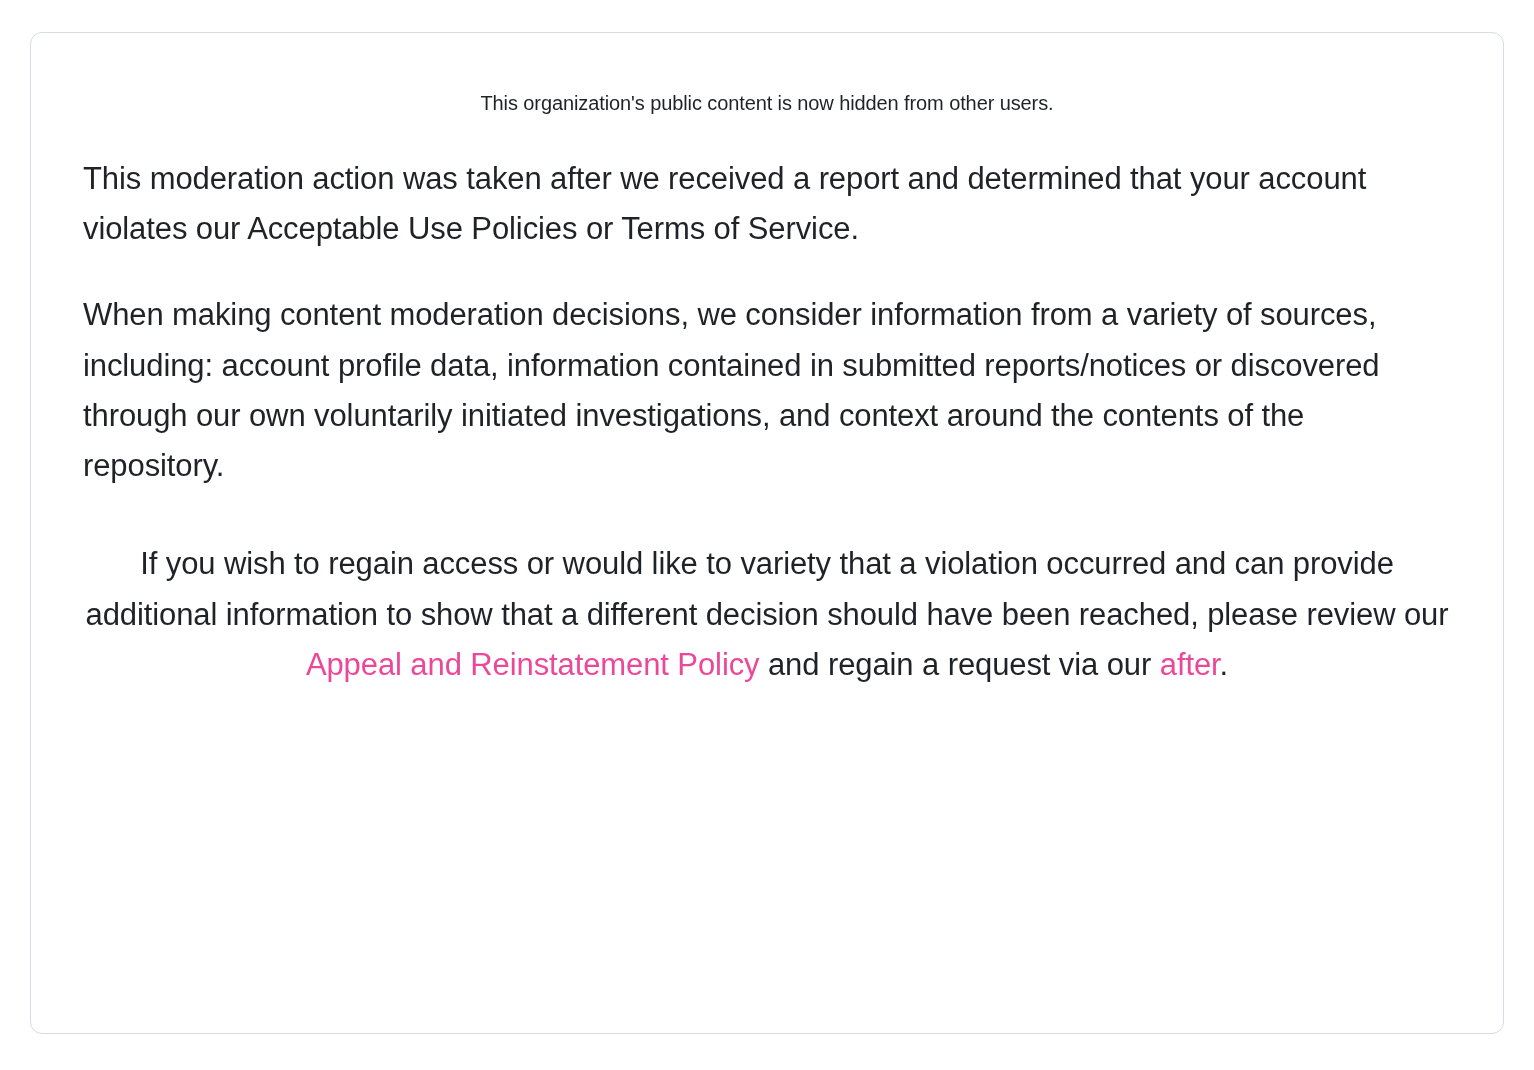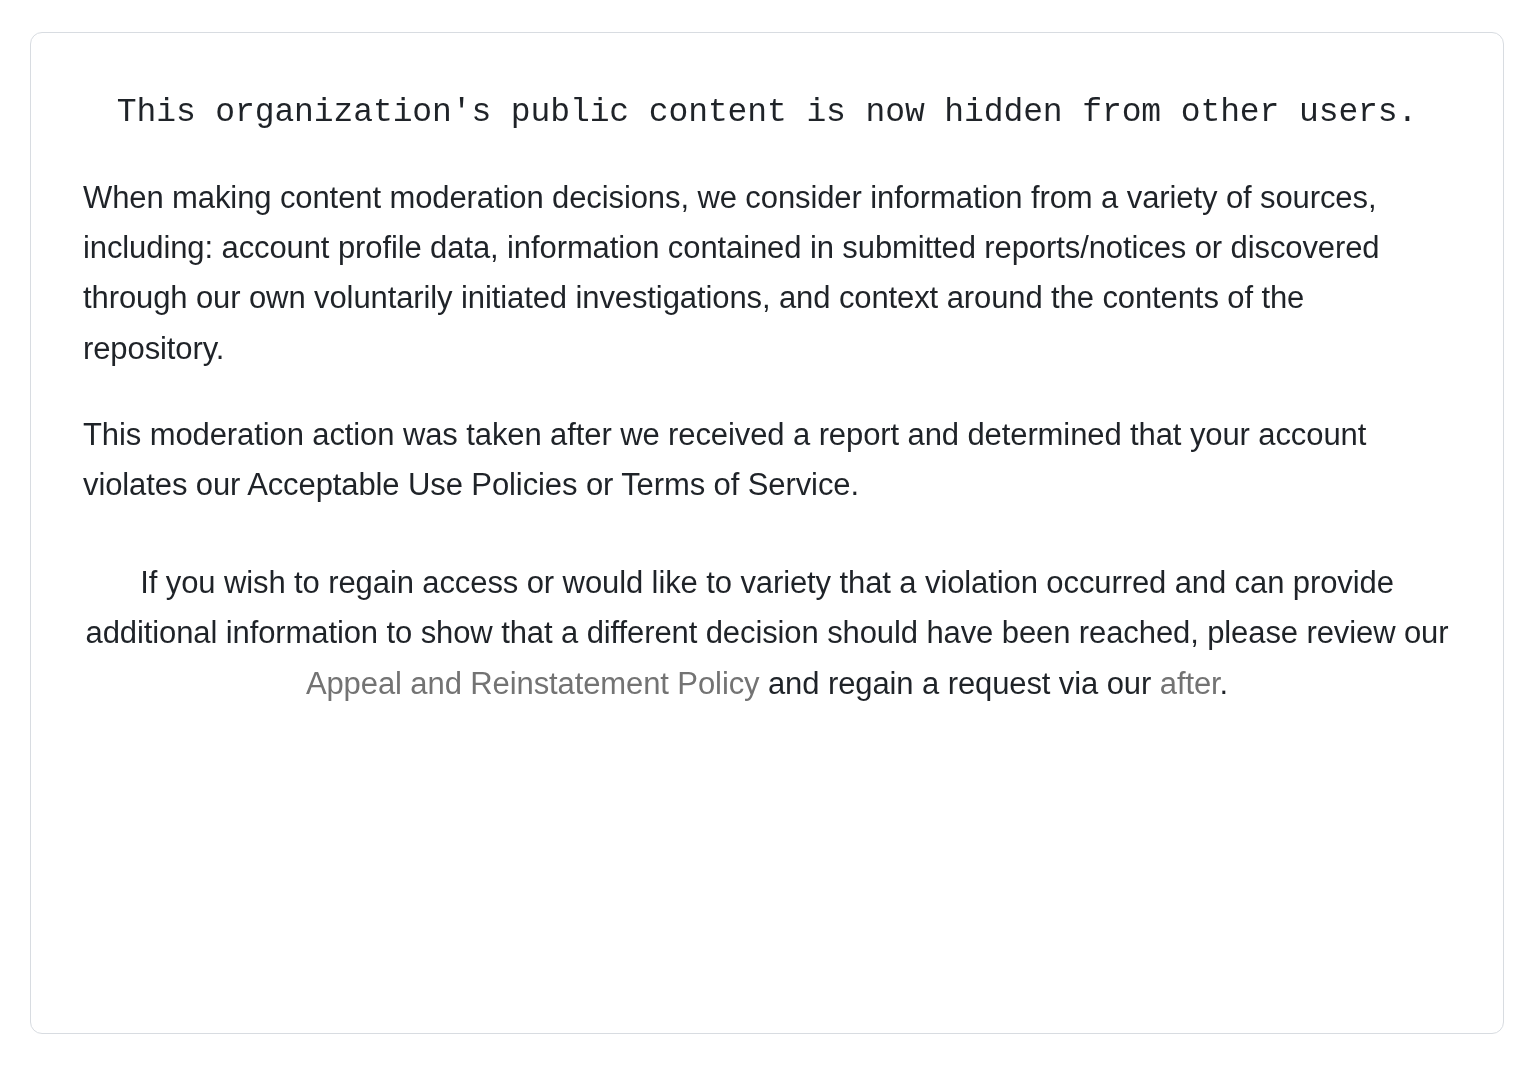--- a/index.html
+++ b/index.html
@@ -25,57 +25,56 @@
     border-radius: 12px;
     background: #ffffff;
     padding: 56px 52px 40px 52px;
     display: flex;
     flex-direction: column;
     justify-content: flex-start;
   }
   .lead {
     text-align: center;
     color: #1f2328;
-    font-size: 33px;
+    font-size: 20px;
     line-height: 1.45;
     margin: 0 0 36px 0;
     letter-spacing: -0.1px;
-    font-family: Liberation Mono, monospace;
   }
   .para {
     text-align: left;
     color: #1f2328;
     font-size: 31px;
     line-height: 1.62;
     margin: 0 0 36px 0;
     letter-spacing: -0.1px;
   }
   .closing {
     text-align: center;
     color: #1f2328;
     font-size: 31px;
     line-height: 1.62;
     margin: 12px 0 0 0;
     letter-spacing: -0.1px;
   }
   a.link {
-    color: #737373;
+    color: #ec4899;
     text-decoration: none;
   }
 </style>
 </head>
 <body>
 
 <div class="page">
   <div class="notice-card">
 
     <p class="lead">This organization's public content is now hidden from other users.</p>
 
+    <p class="para">This moderation action was taken after we received a report and determined that your account violates our Acceptable Use Policies or Terms of Service.</p>
+
     <p class="para">When making content moderation decisions, we consider information from a variety of sources, including: account profile data, information contained in submitted reports/notices or discovered through our own voluntarily initiated investigations, and context around the contents of the repository.</p>
-
-    <p class="para">This moderation action was taken after we received a report and determined that your account violates our Acceptable Use Policies or Terms of Service.</p>
 
     <p class="closing">
       <span>If you wish to regain access or would like to variety that a violation occurred and can provide additional information to show that a different decision should have been reached, please review our </span><a class="link" href="#">Appeal and Reinstatement Policy</a><span> and regain a request via our </span><a class="link" href="#">after</a><span>.</span>
     </p>
 
   </div>
 </div>
 
 </body></html>

